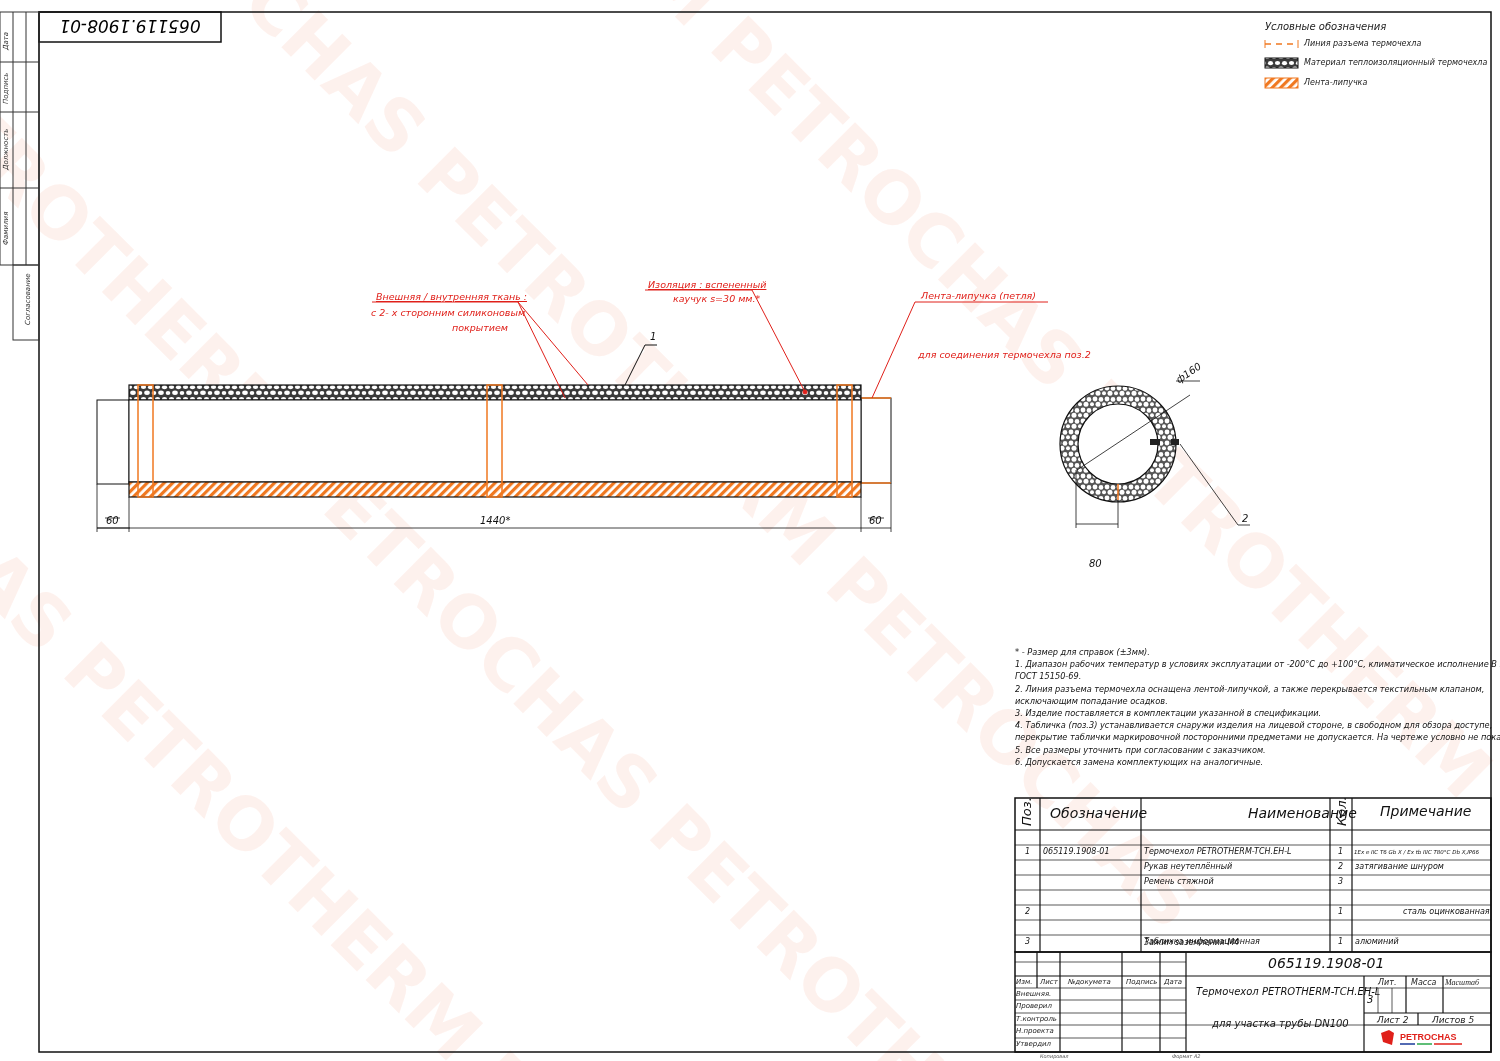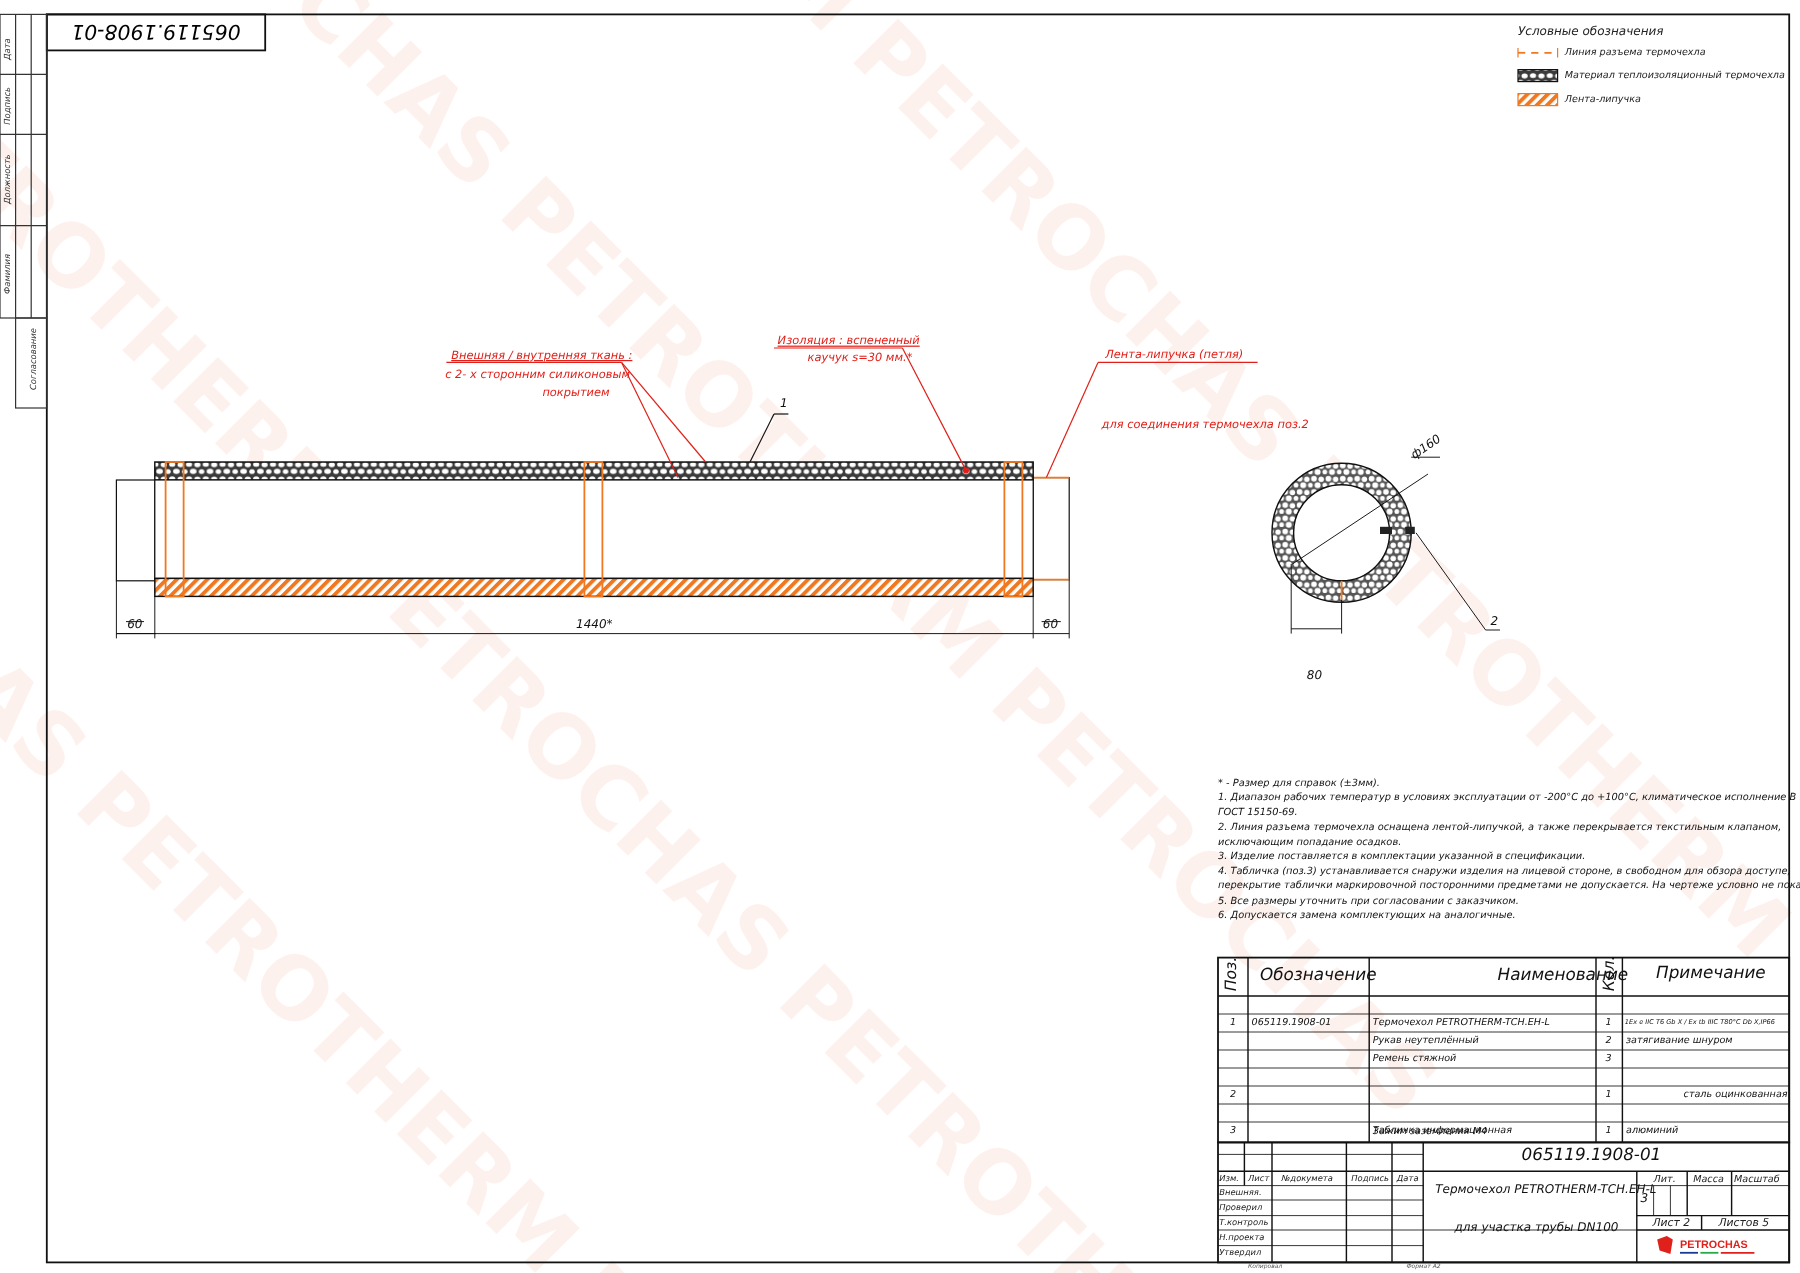--- a/index.html
+++ b/index.html
@@ -262,20 +262,20 @@
 <div class="abs it tb" style="left:1016px;top:1002px;">Проверил</div>
 <div class="abs it tb" style="left:1016px;top:1015px;">Т.контроль</div>
 <div class="abs it tb" style="left:1016px;top:1027px;">Н.проекта</div>
 <div class="abs it tb" style="left:1016px;top:1040px;">Утвердил</div>
 
 <div class="abs it" style="left:1196px;top:986px;font-size:10px;color:#111;">Термочехол PETROTHERM-TCH.EH-L</div>
 <div class="abs it" style="left:1212px;top:1000px;font-size:10px;color:#111;margin-top:18px;">для участка трубы DN100</div>
 
 <div class="abs it tb" style="left:1378px;top:978px;font-size:8px;">Лит.</div>
 <div class="abs it tb" style="left:1411px;top:978px;font-size:8px;">Масса</div>
-<div class="abs it tb" style="left:1445px;top:978px;font-size:8px;">Масштаб</div>
+<div class="abs it tb" style="left:1445px;top:978px;font-size:8px;font-family:Liberation Serif, serif;">Масштаб</div>
 <div class="abs it" style="left:1367px;top:994px;font-size:10px;color:#111;">3</div>
 <div class="abs it tb" style="left:1377px;top:1015px;font-size:9px;">Лист 2</div>
 <div class="abs it tb" style="left:1432px;top:1015px;font-size:9px;">Листов  5</div>
 <div class="abs" style="left:1400px;top:1032px;font-size:9px;font-weight:bold;color:#e0201a;font-family:'Liberation Sans',sans-serif;">PETROCHAS</div>
 
 <div class="abs it" style="left:1040px;top:1053px;font-size:5px;color:#555;">Копировал</div>
 <div class="abs it" style="left:1172px;top:1053px;font-size:5px;color:#555;">Формат А2</div>
 
 </body></html>

